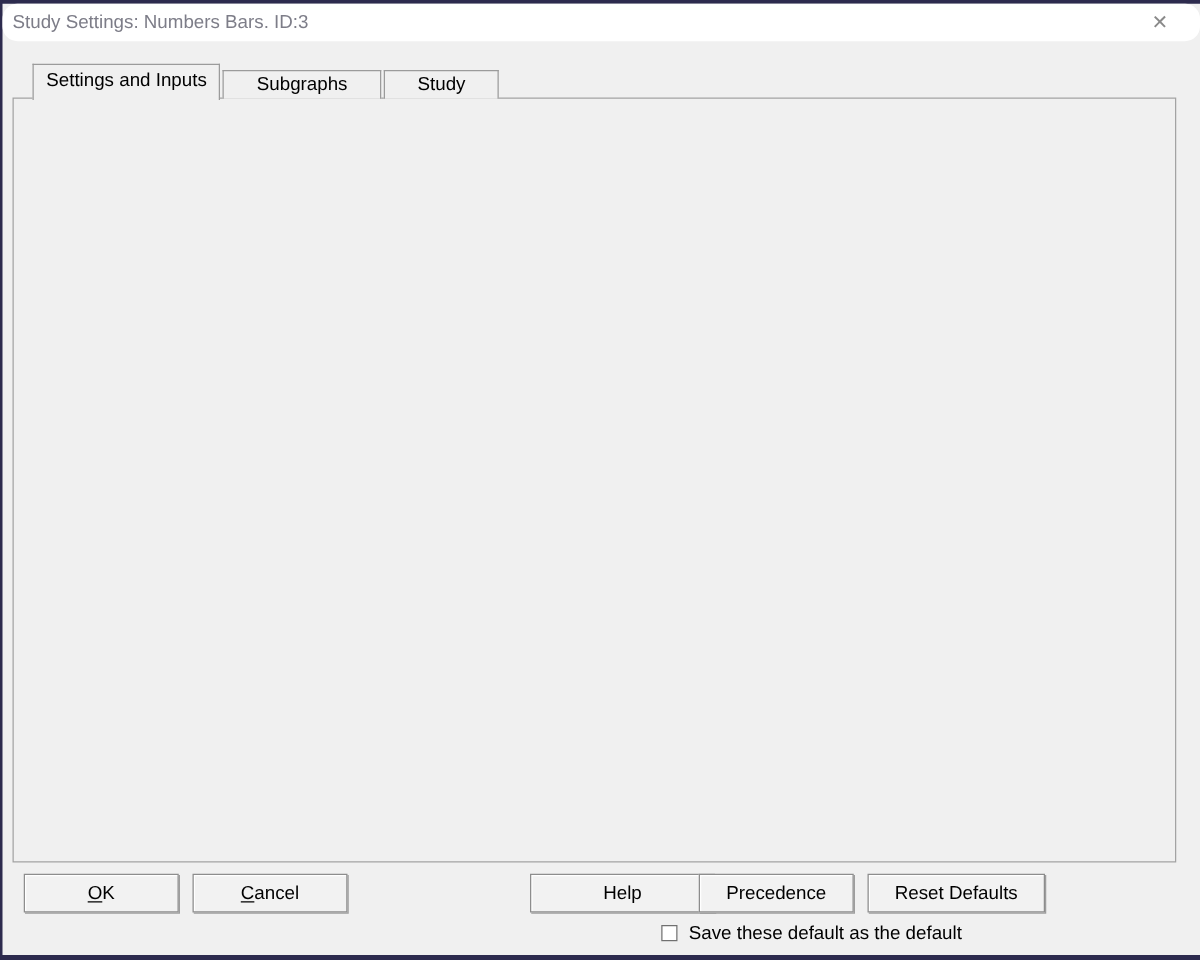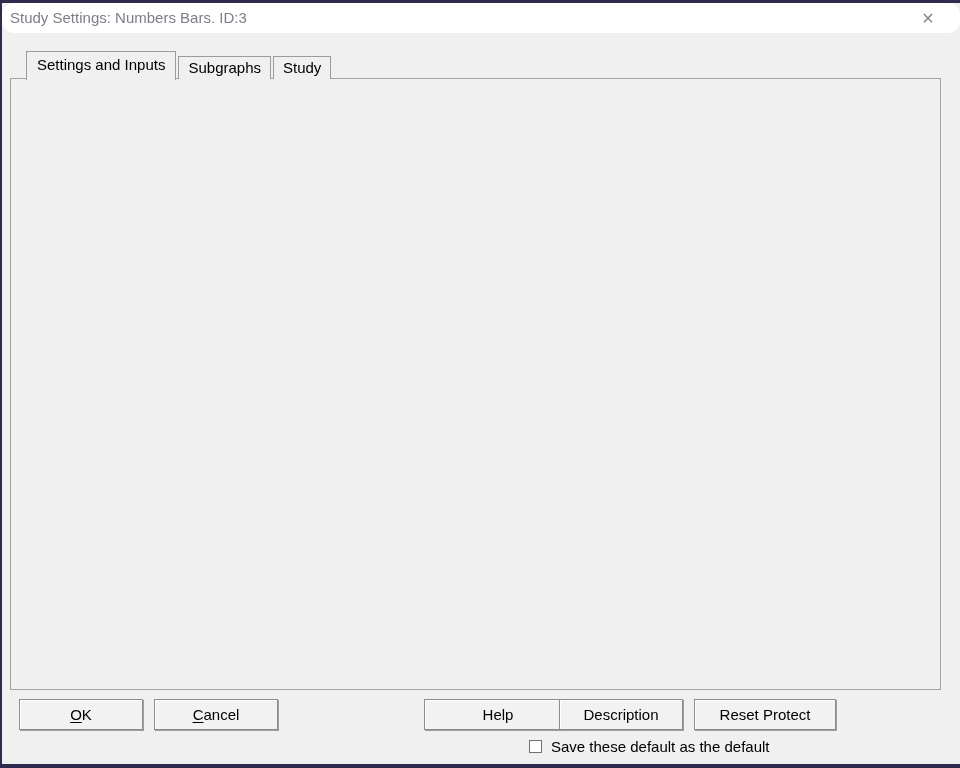--- a/index.html
+++ b/index.html
@@ -11,21 +11,21 @@
   .edge-top { left:0; top:0; width:960px; height:3px; }
   .edge-left { left:0; top:0; width:2px; height:768px; }
   .edge-bottom { left:0; bottom:0; width:960px; height:4px; }
 
   .titlebar { position:absolute; left:2px; top:3px; right:0; height:30px; background:#ffffff;border-radius:12px; }
   .title-text { position:absolute; left:8px; top:6px; font-size:15px; color:#7d7d88; }
   .close-btn { position:absolute; right:20px; top:4px; width:24px; height:24px; text-align:center; line-height:24px; font-size:16px; color:#8a8a8a; }
 
   
   .tabstrip { position:absolute; left:26px; top:51px; height:28px; display:flex; align-items:flex-end; z-index:3; }
-  .tab { background:#f0f0f0; border:1px solid #9b9b9b; border-bottom:none; padding:0 9px; height:23px; line-height:22px; font-size:15px; margin-right:2px; position:relative; }
+  .tab { background:#f0f0f0; border:1px solid #9b9b9b; border-bottom:none; padding:0 26px; height:23px; line-height:22px; font-size:15px; margin-right:2px; position:relative; }
   .tab.active { height:29px; line-height:26px; padding:0 10px; margin-bottom:-1px; z-index:4; }
 
   .tabpage { position:absolute; left:10px; top:78px; width:931px; height:612px; border:1px solid #a3a3a3; background:#f0f0f0; z-index:1; }
 
   
   .lbl { position:absolute; font-size:15px; color:#000; white-space:nowrap; }
   .mn { text-decoration:underline; text-underline-offset:2px; }
   .combo { position:absolute; background:#fff; border:1px solid #7a7a7a; }
   .combo-text { position:absolute; left:5px; top:2px; font-size:15px; white-space:nowrap; }
   .combo-btn { position:absolute; right:1px; top:1px; bottom:1px; width:18px; background:#f1f1f1; border:1px solid #b8b8b8; box-shadow:inset 1px 1px 0 #fff; display:flex; align-items:center; justify-content:center; }
@@ -260,19 +260,19 @@
   </div>
 
   <div class="groupbox">
     <span class="group-label">Input</span>
     <span class="group-msg">Select an input in the list above</span>
   </div>
 
   <button class="pushbtn btnrow-btn" style="left:154px; width:124px;"><span></span><span class="mn">C</span><span>ancel</span></button>
   <button class="pushbtn btnrow-btn" style="left:19px; width:124px;"><span></span><span class="mn">O</span><span>K</span></button>
   <button class="pushbtn btnrow-btn" style="left:424px; width:148px;">Help</button>
-  <button class="pushbtn btnrow-btn" style="left:559px; width:124px;">Description</button>
-  <button class="pushbtn btnrow-btn" style="left:694px; width:142px;">Reset Protect</button>
+  <button class="pushbtn btnrow-btn" style="left:559px; width:124px;">Precedence</button>
+  <button class="pushbtn btnrow-btn" style="left:694px; width:142px;">Reset Defaults</button>
 
   <span class="cb" style="left:529px; top:740px;"></span>
   <span class="lbl" style="left:551px; top:738px;">Save these default as the default</span>
 
 </div>
 
 </body></html>

